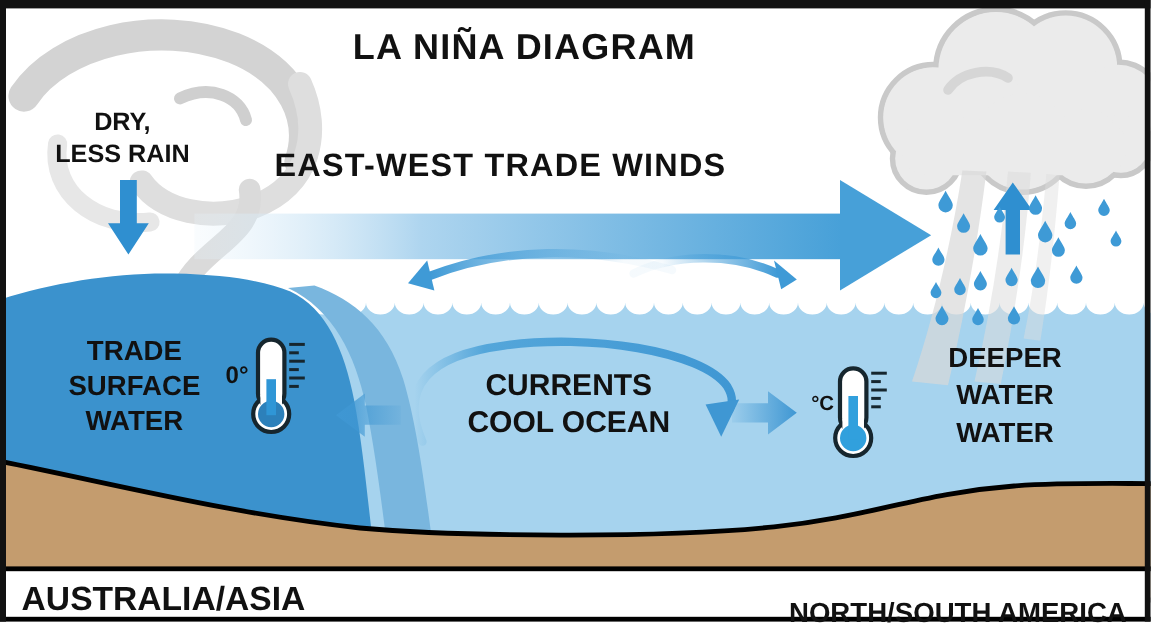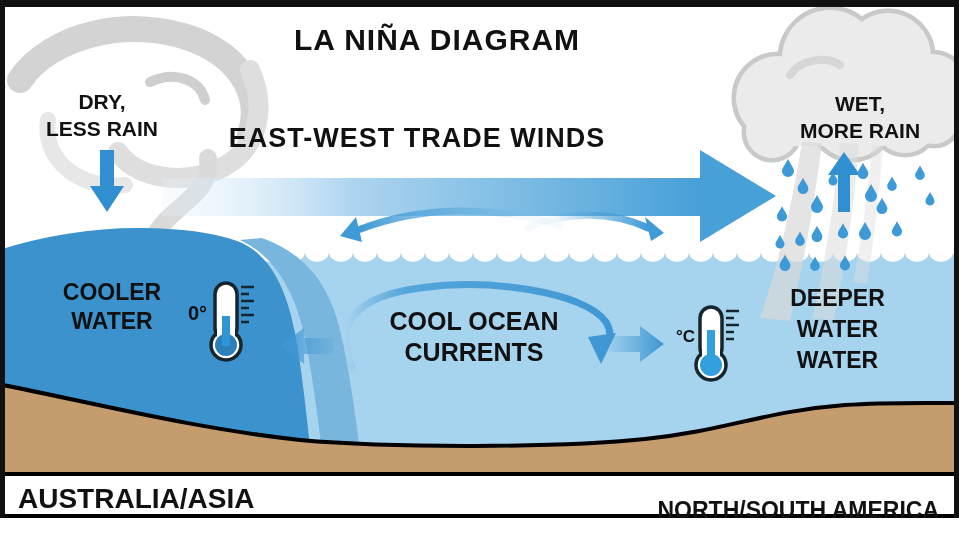--- a/index.html
+++ b/index.html
@@ -192,33 +192,30 @@
 
 <div id="title" class="txt">LA NIÑA DIAGRAM</div>
 
 <div id="dry-label" class="txt">
   <div>DRY,</div>
   <div>LESS RAIN</div>
 </div>
 
 <div id="winds-label" class="txt">EAST-WEST TRADE WINDS</div>
 
-<div id="wet-label" class="txt">
-  <div>WET,</div>
-  <div>MORE RAIN</div>
-</div>
 
 <div id="cooler-label" class="txt">
-  <div>COOLER</div>
+  <div>TRADE</div>
+  <div>SURFACE</div>
   <div>WATER</div>
 </div>
 
 <div id="currents-label" class="txt">
+  <div>CURRENTS</div>
   <div>COOL OCEAN</div>
-  <div>CURRENTS</div>
 </div>
 
 <div id="warmer-label" class="txt">
   <div>DEEPER</div>
   <div>WATER</div>
   <div>WATER</div>
 </div>
 
 <div id="thermo-west-label" class="txt">0°</div>
 <div id="thermo-east-label" class="txt">°C</div>

